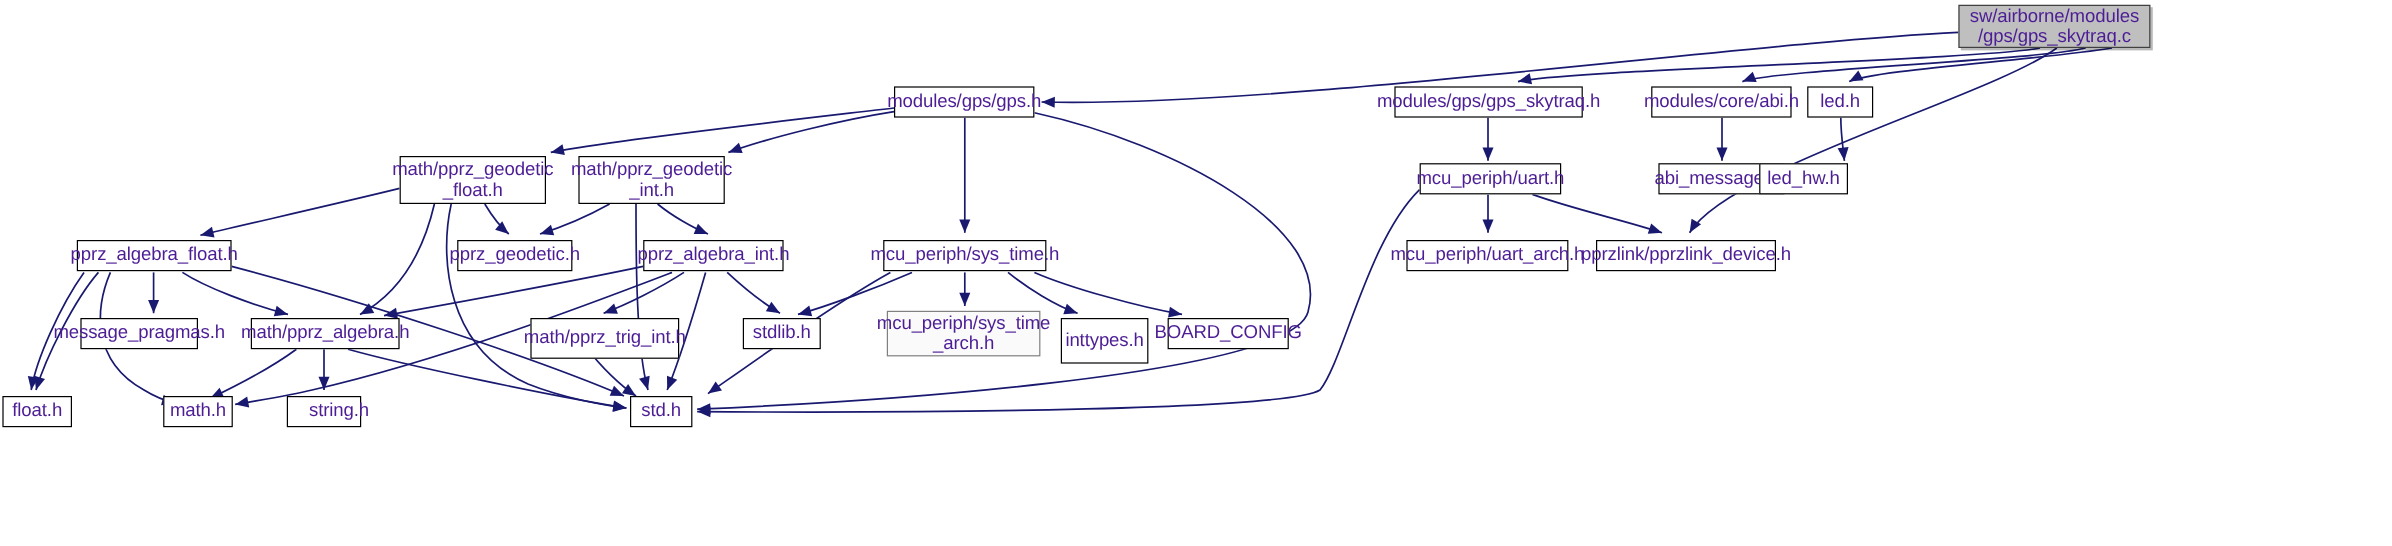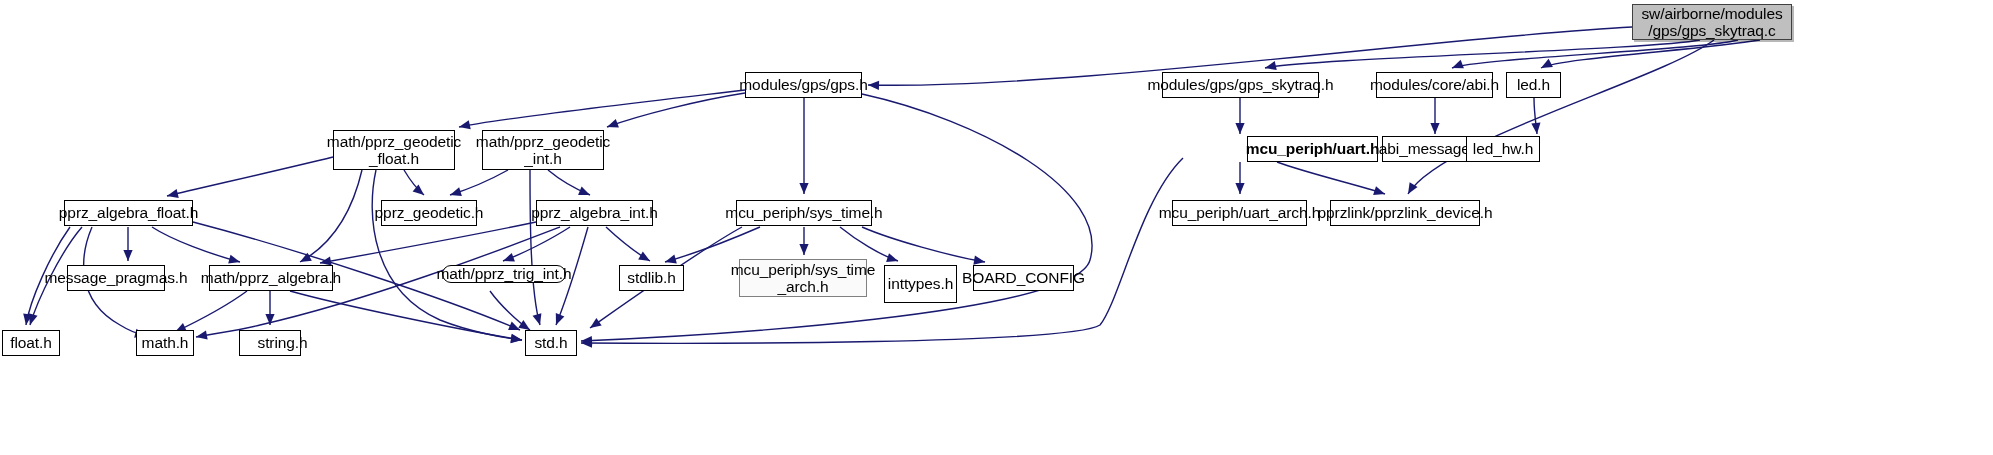--- a/index.html
+++ b/index.html
@@ -22,21 +22,21 @@
     top: 0;
     width: 1993px;
     height: 455px;
     pointer-events: none;
   }
   .node {
     position: absolute;
     box-sizing: border-box;
     border: 1px solid #000000;
     background: #ffffff;
-    color: #000000;
+    color: #4c1d95;
     font-size: 15.5px;
     line-height: 1.12;
     display: flex;
     align-items: center;
     justify-content: center;
     text-align: center;
     white-space: pre-line;
     letter-spacing: -0.1px;
     z-index: 3;
   }
@@ -148,32 +148,32 @@
       <div class="node root" style="left: 1632px; top: 4px; width: 160px; height: 36px;">sw/airborne/modules
 /gps/gps_skytraq.c</div>
       <div class="node" style="left: 745px; top: 72px; width: 117px; height: 26px;">modules/gps/gps.h</div>
       <div class="node" style="left: 1162px; top: 72px; width: 157px; height: 26px;">modules/gps/gps_skytraq.h</div>
       <div class="node" style="left: 1376px; top: 72px; width: 117px; height: 26px;">modules/core/abi.h</div>
       <div class="node" style="left: 1506px; top: 72px; width: 55px; height: 26px;">led.h</div>
       <div class="node" style="left: 333px; top: 130px; width: 122px; height: 40px;">math/pprz_geodetic
 _float.h</div>
       <div class="node" style="left: 482px; top: 130px; width: 122px; height: 40px;">math/pprz_geodetic
 _int.h</div>
-      <div class="node" style="left: 1247px; top: 136px; width: 131px; height: 26px; font-weight: bold;">mcu_periph/uart.h</div>
+      <div class="node" style="left: 1183px; top: 136px; width: 118px; height: 26px;">mcu_periph/uart.h</div>
       <div class="node" style="left: 1382px; top: 136px; width: 105px; height: 26px;">abi_messages.h</div>
       <div class="node" style="left: 1466px; top: 136px; width: 74px; height: 26px;">led_hw.h</div>
       <div class="node" style="left: 64px; top: 200px; width: 129px; height: 26px;">pprz_algebra_float.h</div>
       <div class="node" style="left: 381px; top: 200px; width: 96px; height: 26px;">pprz_geodetic.h</div>
       <div class="node" style="left: 536px; top: 200px; width: 117px; height: 26px;">pprz_algebra_int.h</div>
       <div class="node" style="left: 736px; top: 200px; width: 136px; height: 26px;">mcu_periph/sys_time.h</div>
       <div class="node" style="left: 1172px; top: 200px; width: 135px; height: 26px;">mcu_periph/uart_arch.h</div>
       <div class="node" style="left: 1330px; top: 200px; width: 150px; height: 26px;">pprzlink/pprzlink_device.h</div>
       <div class="node" style="left: 67px; top: 265px; width: 98px; height: 26px;">message_pragmas.h</div>
       <div class="node" style="left: 209px; top: 265px; width: 124px; height: 26px;">math/pprz_algebra.h</div>
-      <div class="node" style="left: 442px; top: 265px; width: 124px; height: 18px; border-radius: 13px;">math/pprz_trig_int.h</div>
+      <div class="node" style="left: 442px; top: 265px; width: 124px; height: 34px;">math/pprz_trig_int.h</div>
       <div class="node" style="left: 619px; top: 265px; width: 65px; height: 26px;">stdlib.h</div>
       <div class="node dim" style="left: 739px; top: 259px; width: 128px; height: 38px;">mcu_periph/sys_time
 _arch.h</div>
       <div class="node" style="left: 884px; top: 265px; width: 73px; height: 38px;">inttypes.h</div>
       <div class="node" style="left: 973px; top: 265px; width: 101px; height: 26px;">BOARD_CONFIG</div>
       <div class="node" style="left: 2px; top: 330px; width: 58px; height: 26px;">float.h</div>
       <div class="node" style="left: 136px; top: 330px; width: 58px; height: 26px;">math.h</div>
       <div class="node" style="left: 239px; top: 330px; width: 62px; height: 26px; padding-left: 25px;">string.h</div>
       <div class="node" style="left: 525px; top: 330px; width: 52px; height: 26px;">std.h</div>
     </div>

